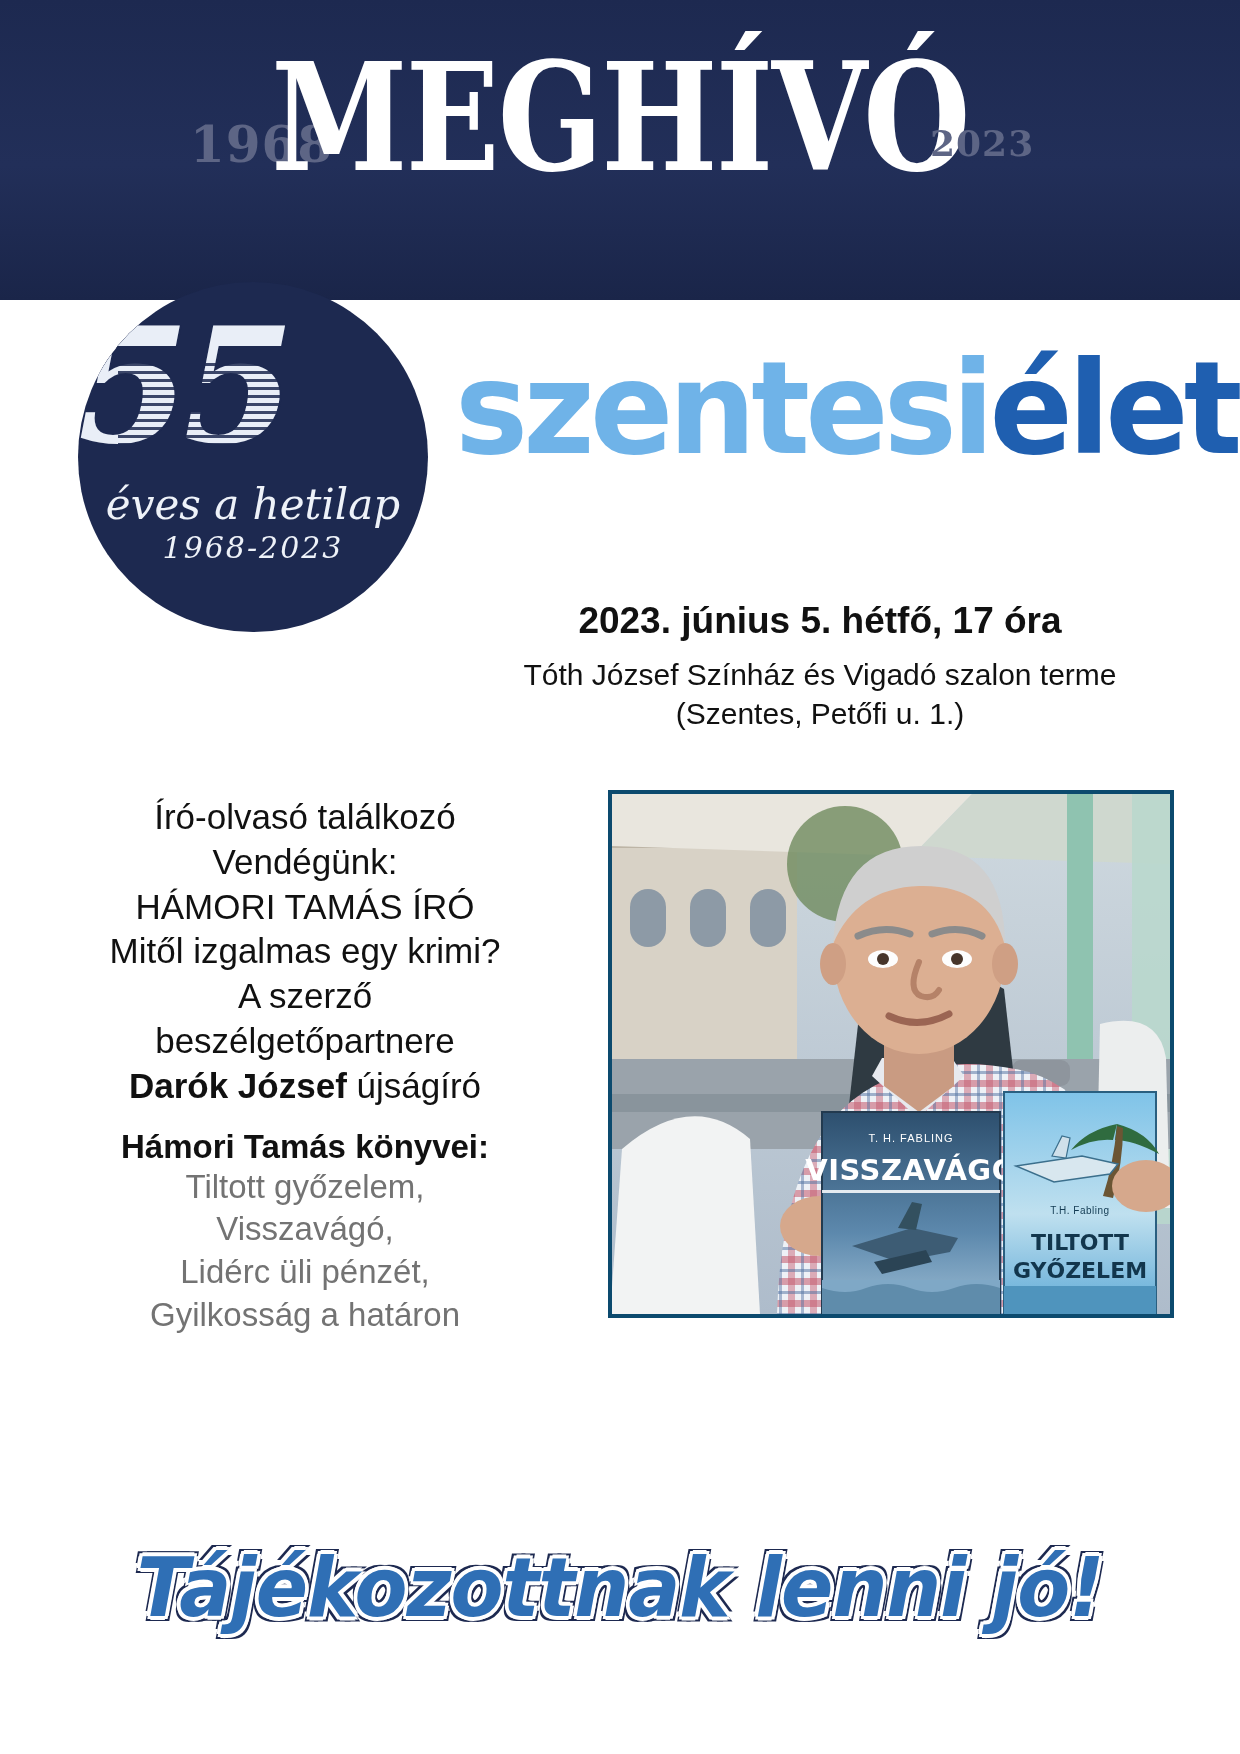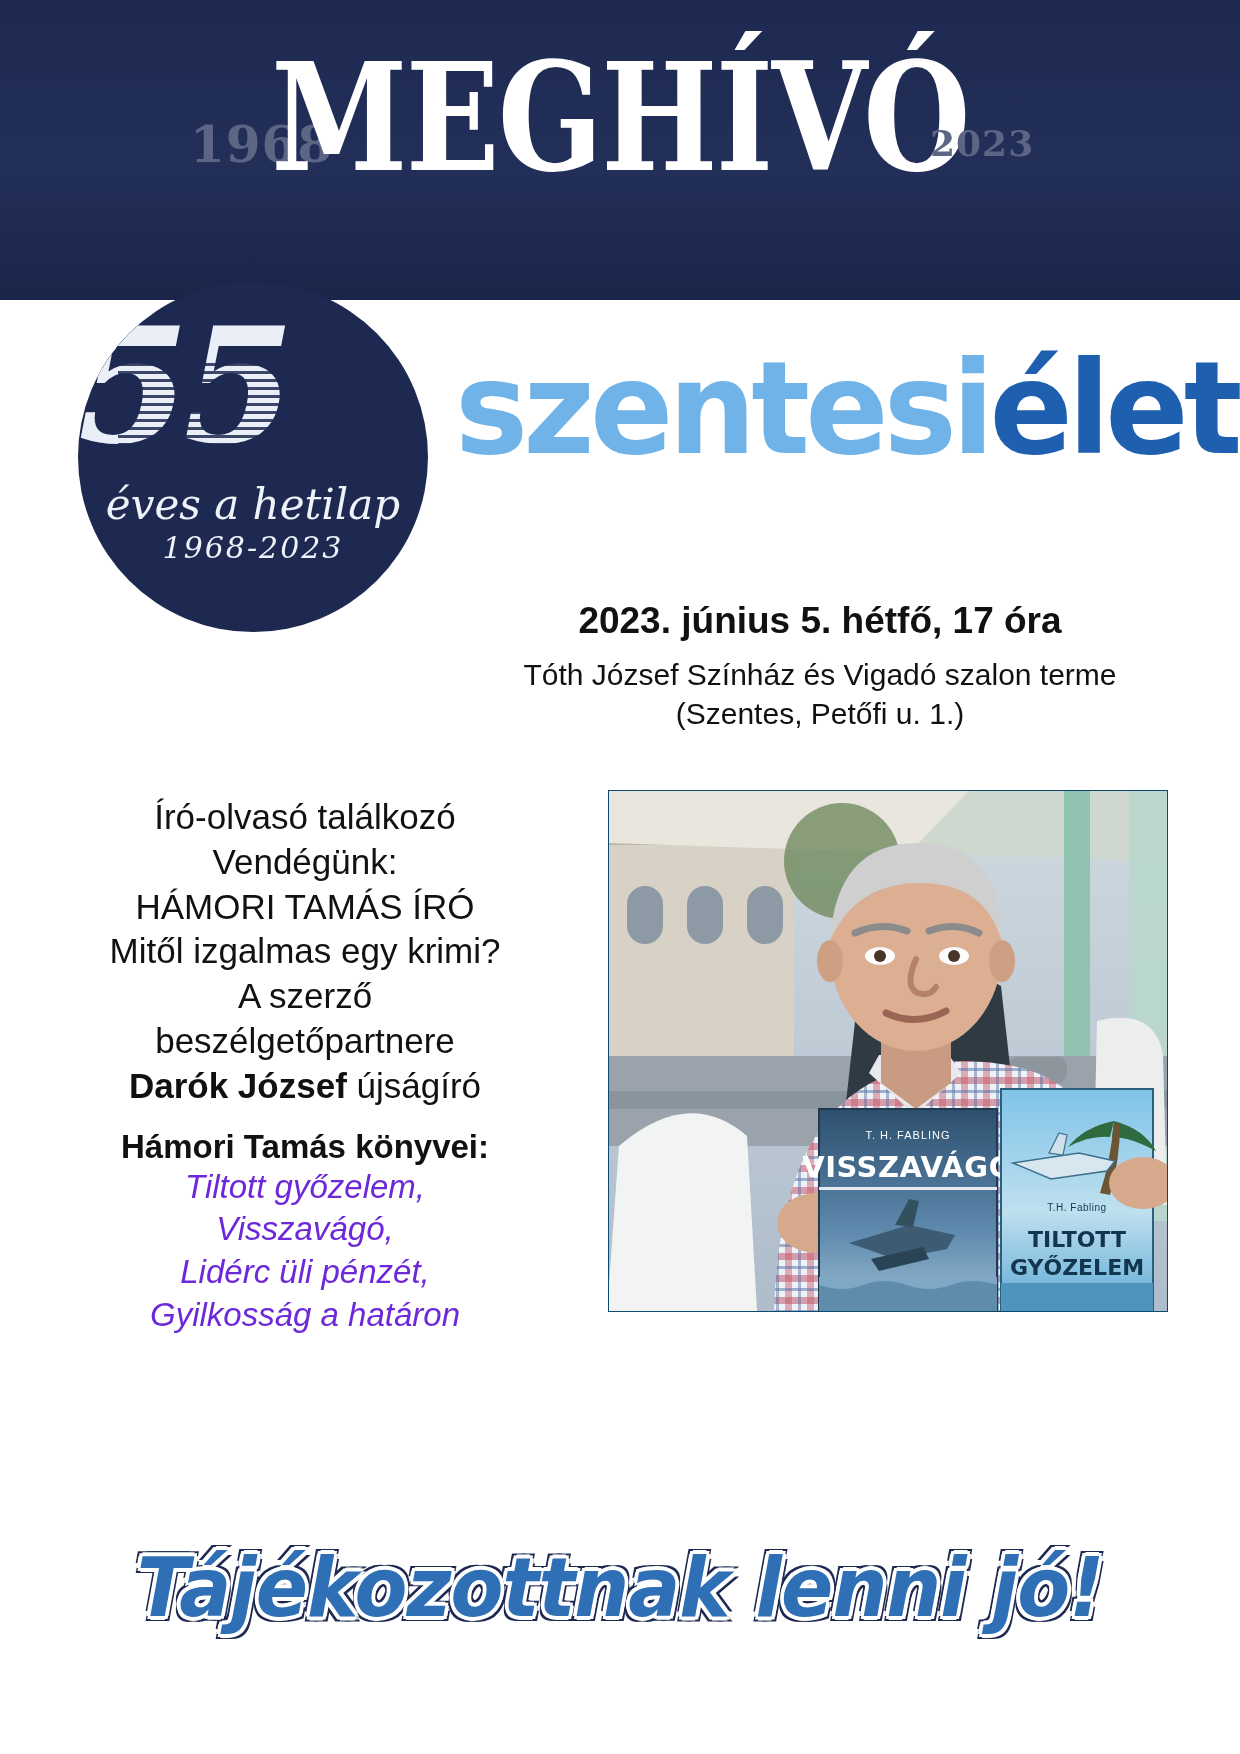--- a/index.html
+++ b/index.html
@@ -177,33 +177,32 @@
   .l-line.bold { font-weight: normal; }
 
   .books-title {
     margin-top: 19px;
     font-size: 33px;
     font-weight: bold;
     color: #111;
   }
   .book-item {
     font-size: 33px;
-    font-style: italic;
     line-height: 1.3;
-    color: #6d28d9;
+    color: #737373;
   }
 
   
   .photo {
     position: absolute;
     left: 608px;
     top: 790px;
     width: 558px;
     height: 520px;
-    border: 1px solid #0c4a6e;
+    border: 4px solid #0c4a6e;
     overflow: hidden;
     background: #8fa6b5;
   }
   .photo svg { display: block; }
 
   
   .slogan {
     position: absolute;
     left: 0;
     top: 1540px;

